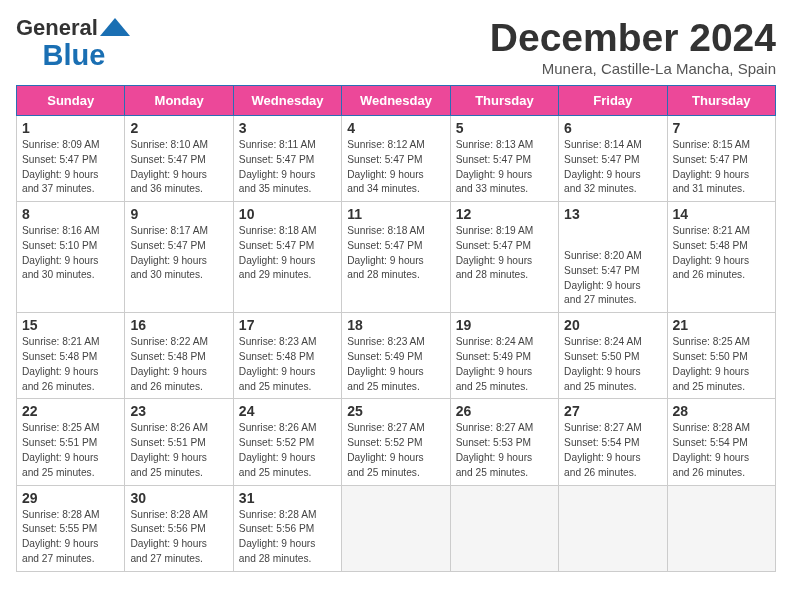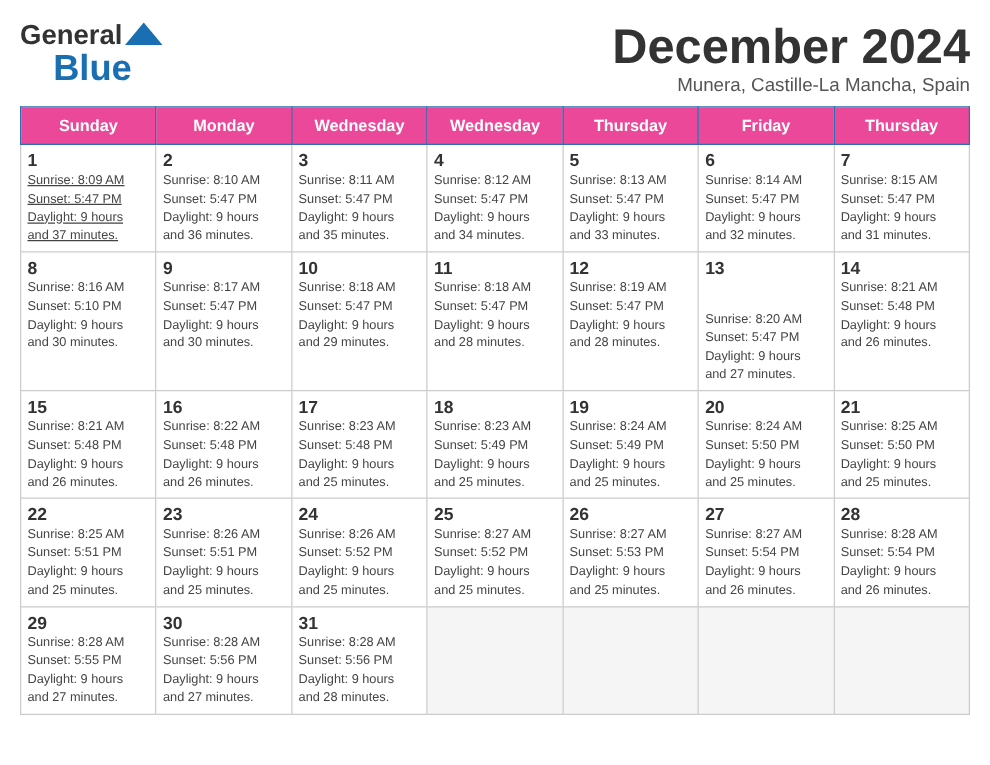--- a/index.html
+++ b/index.html
@@ -109,21 +109,21 @@
         <th>Wednesday</th>
         <th>Thursday</th>
         <th>Friday</th>
         <th>Thursday</th>
       </tr>
   </thead>
   <tbody id="calendar-body">
   <tr>
         <td>
           <span class="day-num">1</span>
-          <div class="day-info" style="white-space: pre-line; text-decoration: underline;">Sunrise: 8:09 AM
+          <div class="day-info" style="white-space: pre-line;">Sunrise: 8:09 AM
 Sunset: 5:47 PM
 Daylight: 9 hours
 and 37 minutes.</div>
         </td>
         <td>
           <span class="day-num">2</span>
           <div class="day-info" style="white-space: pre-line;">Sunrise: 8:10 AM
 Sunset: 5:47 PM
 Daylight: 9 hours
 and 36 minutes.</div>

